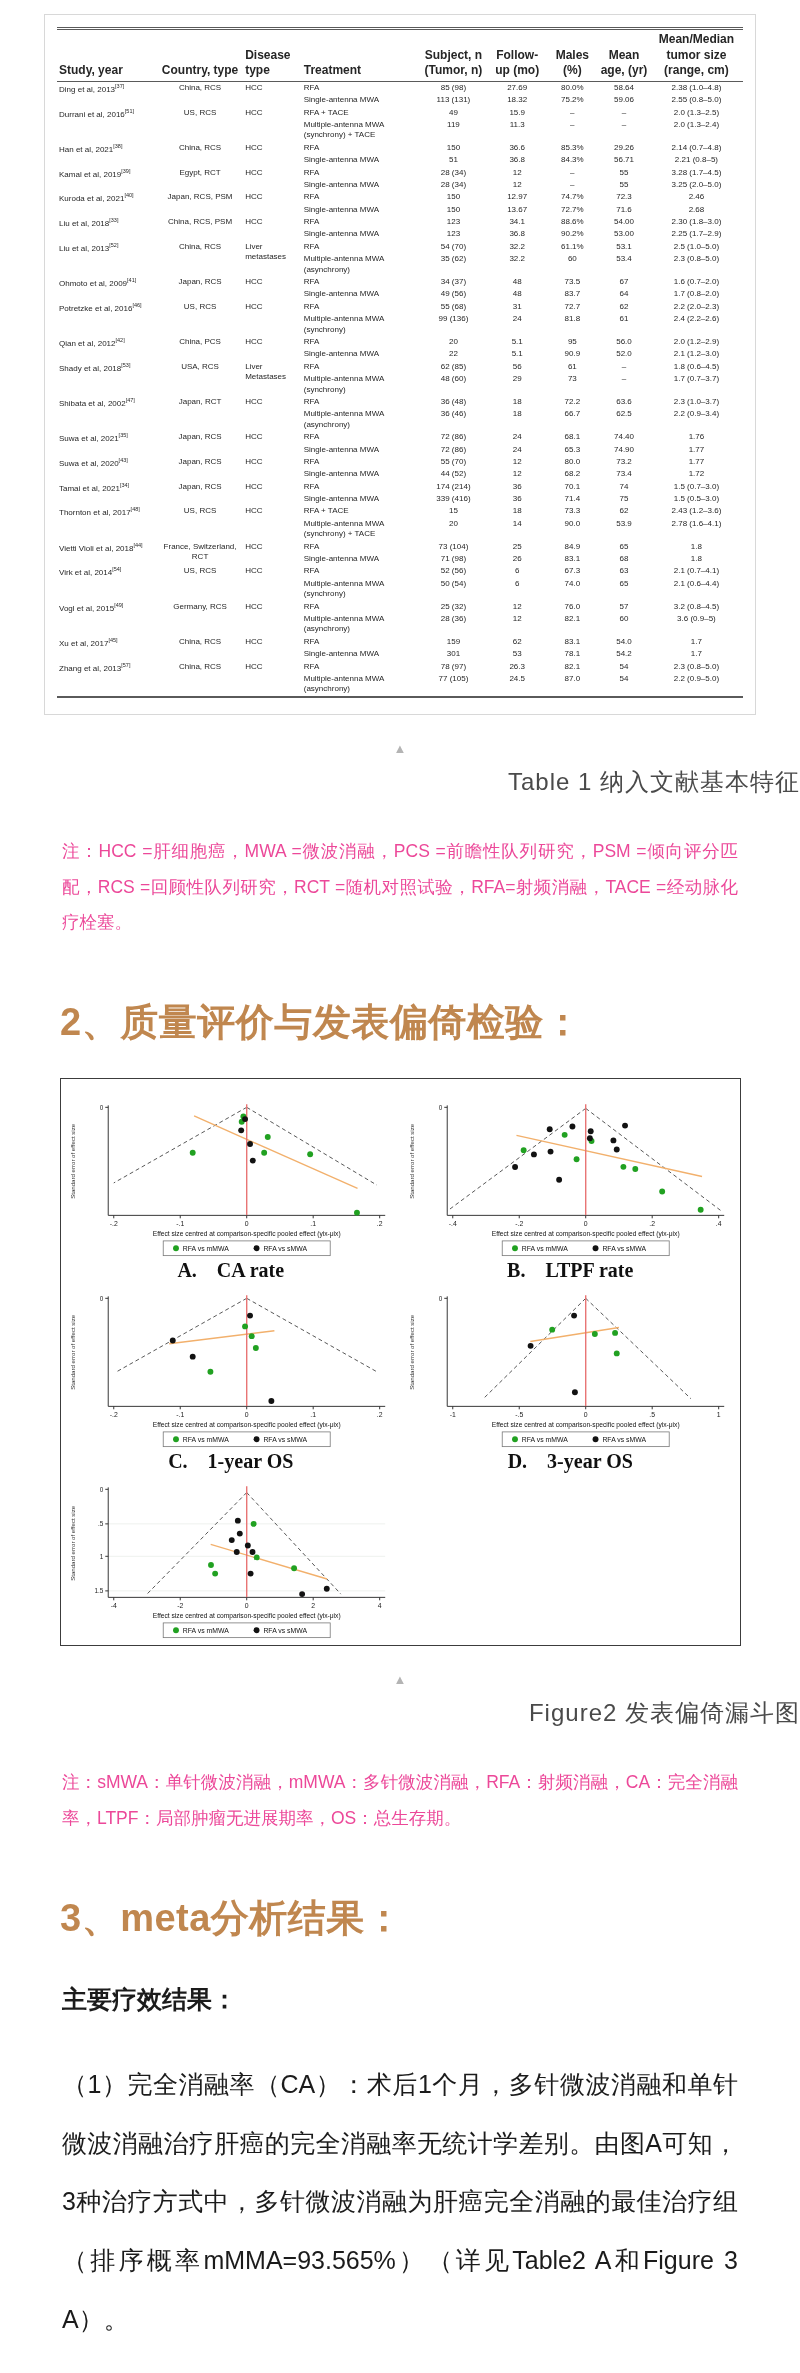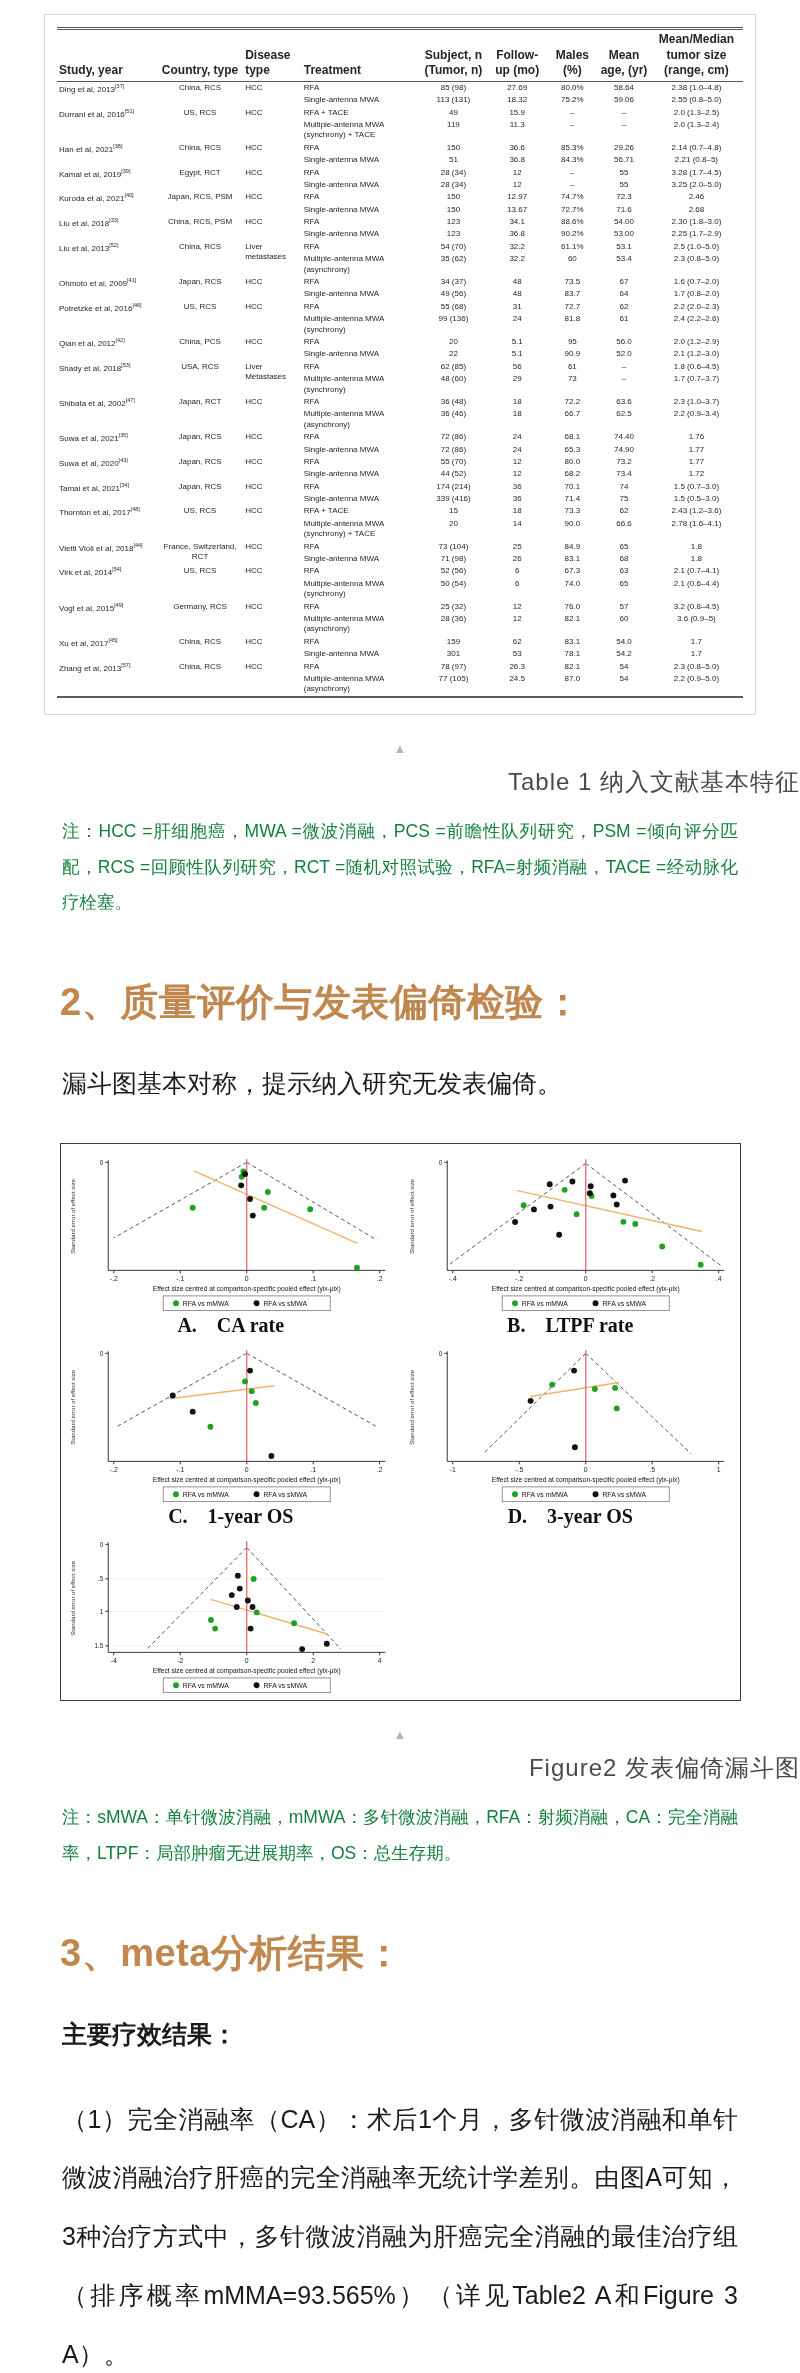--- a/index.html
+++ b/index.html
@@ -10,27 +10,27 @@
   .img-frame{margin:0 44px;border:1px solid #d8d8d8;padding:12px 12px 16px;background:#fff;}
   .t1{width:100%;border-collapse:collapse;border-top:3px double #5a5a5a;border-bottom:2px solid #5a5a5a;
       font-size:8px;line-height:1.3;color:#262626;}
   .t1 th{border-bottom:1.5px solid #5a5a5a;padding:2px;vertical-align:bottom;font-size:12px;}
   .t1 td{padding:1px 2px;vertical-align:top;}
   .al{text-align:left}.ac{text-align:center}
   .t1 sup{font-size:5.5px}
 
   .tri{text-align:center;color:#b4b4b4;font-size:13px;margin:26px 0 10px;}
   .img-caption{text-align:right;color:#4a4a4a;font-size:24px;letter-spacing:1px;margin:4px 0 0;font-weight:400;}
-  .note{margin:16px 62px 0;font-size:17.5px;color:#15803d;line-height:2.05;text-align:justify;}
+  .note{margin:36px 62px 0;font-size:17.5px;color:#ec4899;line-height:2.05;text-align:justify;}
   .sec-heading{margin:56px 60px 0;color:#c0874f;font-size:38px;font-weight:bold;letter-spacing:.5px;}
   .body-text{margin:26px 62px 0;font-size:25px;color:#1b1b1b;line-height:2.35;text-align:justify;}
   .bold{font-weight:bold;}
 
   
-  .fig-frame{margin:30px 59px 0 60px;border:1px solid #3c3c3c;padding:12px 0 4px;background:#fff;}
+  .fig-frame{margin:30px 59px 0 60px;border:1px solid #3c3c3c;padding:22px 0 4px;background:#fff;}
   .fig-grid{display:grid;grid-template-columns:1fr 1fr;row-gap:2px;}
   .plot-cell{display:flex;flex-direction:column;align-items:center;}
   .plot-cap{font-family:"Liberation Serif",serif;font-weight:bold;font-size:20px;color:#101010;white-space:pre;margin:0 0 8px;}
   svg text{font-family:"Liberation Sans",sans-serif;}
 </style>
 </head>
 <body>
 
 <main class="page">
 
@@ -355,21 +355,21 @@
             <td class="ac">18</td>
             <td class="ac">73.3</td>
             <td class="ac">62</td>
             <td class="ac">2.43 (1.2–3.6)</td>
           </tr>
           <tr>
             <td class="al">Multiple-antenna MWA (synchrony) + TACE</td>
             <td class="ac">20</td>
             <td class="ac">14</td>
             <td class="ac">90.0</td>
-            <td class="ac">66.6</td>
+            <td class="ac">53.9</td>
             <td class="ac">2.78 (1.6–4.1)</td>
           </tr>
           <tr>
             <td rowspan="2" class="al">Vietti Violi et al, 2018<sup>[44]</sup></td>
             <td rowspan="2" class="ac">France, Switzerland, RCT</td>
             <td rowspan="2" class="al">HCC</td>
             <td class="al">RFA</td>
             <td class="ac">73 (104)</td>
             <td class="ac">25</td>
             <td class="ac">84.9</td>
@@ -462,21 +462,20 @@
           </tr>
         </tbody>
       </table>
   </figure>
 
   <div class="tri">▲</div>
   <div class="img-caption">Table 1 纳入文献基本特征</div>
   <p class="note">注：HCC =肝细胞癌，MWA =微波消融，PCS =前瞻性队列研究，PSM =倾向评分匹配，RCS =回顾性队列研究，RCT =随机对照试验，RFA=射频消融，TACE =经动脉化疗栓塞。</p>
 
   <h2 class="sec-heading">2、质量评价与发表偏倚检验：</h2>
-  <p class="body-text">漏斗图基本对称，提示纳入研究无发表偏倚。</p>
 
   <figure class="fig-frame" style="margin-block:30px 0;">
     <div class="fig-grid" id="figgrid">
         <div class="plot-cell">
           <svg viewBox="0 0 338 160" width="332" height="158">
             <line x1="44" y1="4" x2="44" y2="116" stroke="#333333" stroke-width="1"></line>
             <line x1="44" y1="116" x2="326" y2="116" stroke="#333333" stroke-width="1"></line>
             <line x1="185" y1="6" x2="49.64" y2="83" stroke="#555555" stroke-width="1" stroke-dasharray="4 3"></line>
             <line x1="185" y1="6" x2="317.54" y2="85.2" stroke="#555555" stroke-width="1" stroke-dasharray="4 3"></line>
             <line x1="131.42000000000002" y1="14.8" x2="297.8" y2="88.5" stroke="#f2b06c" stroke-width="1.4"></line>

